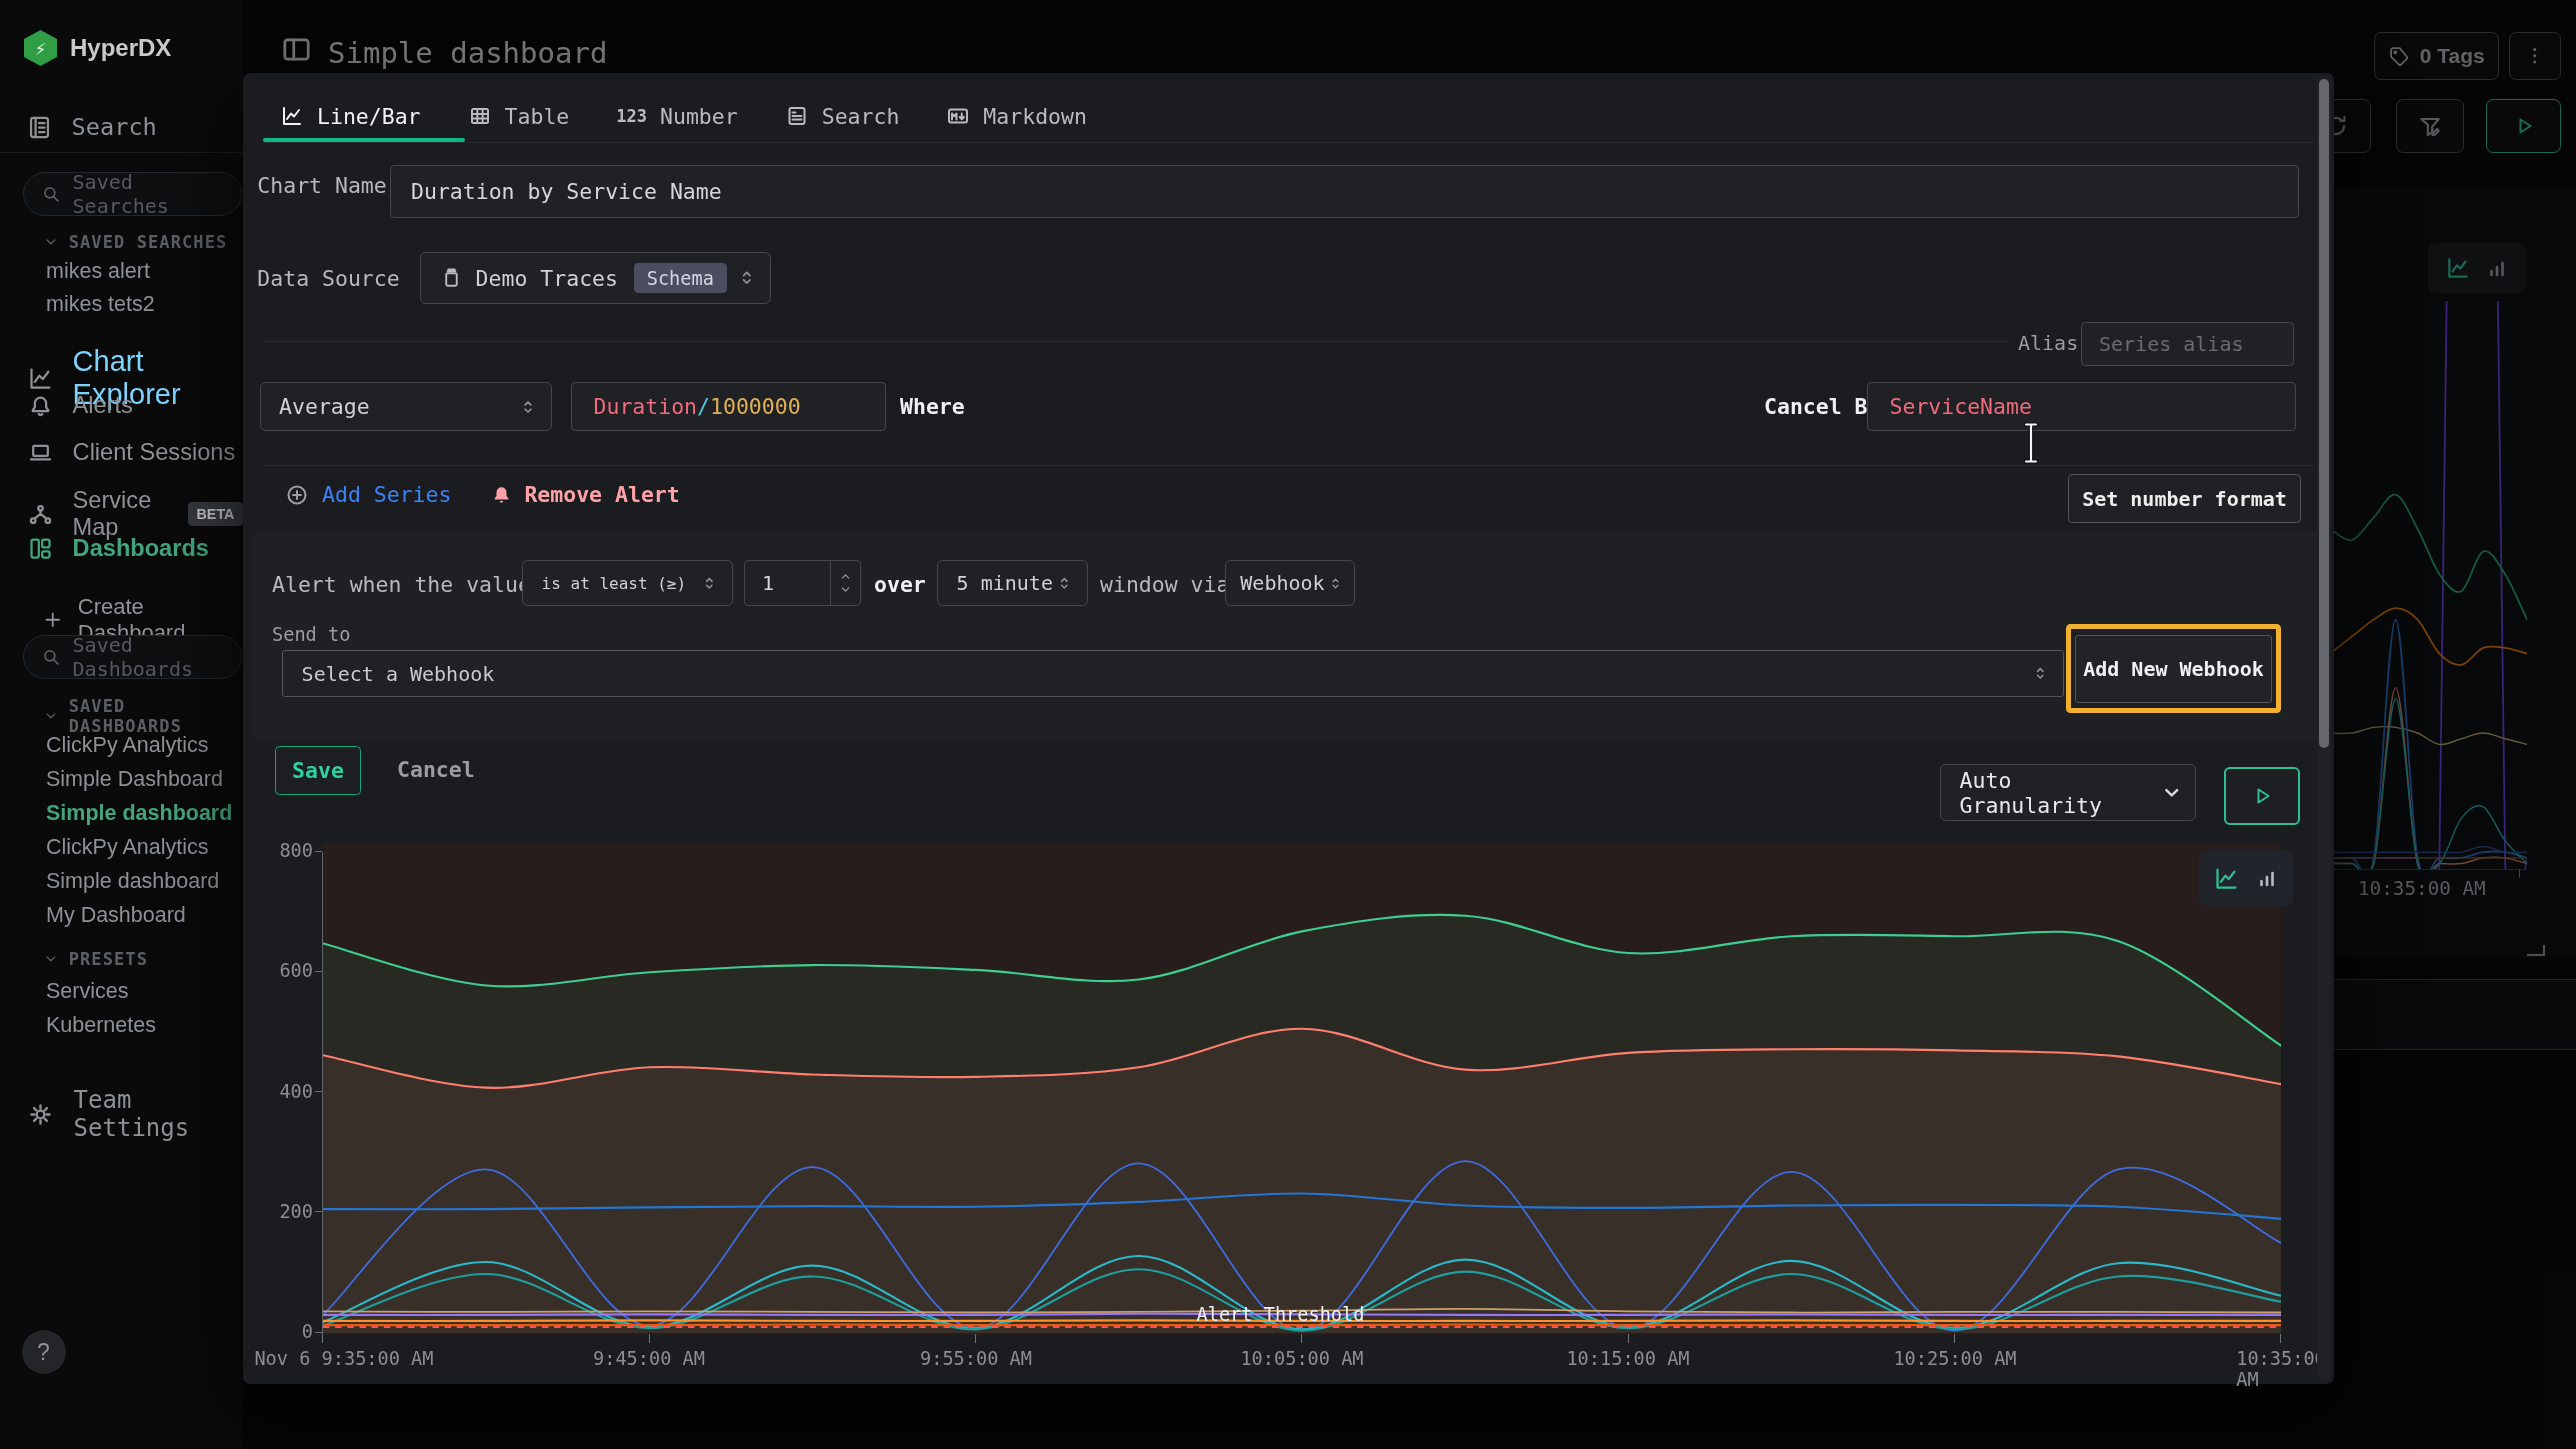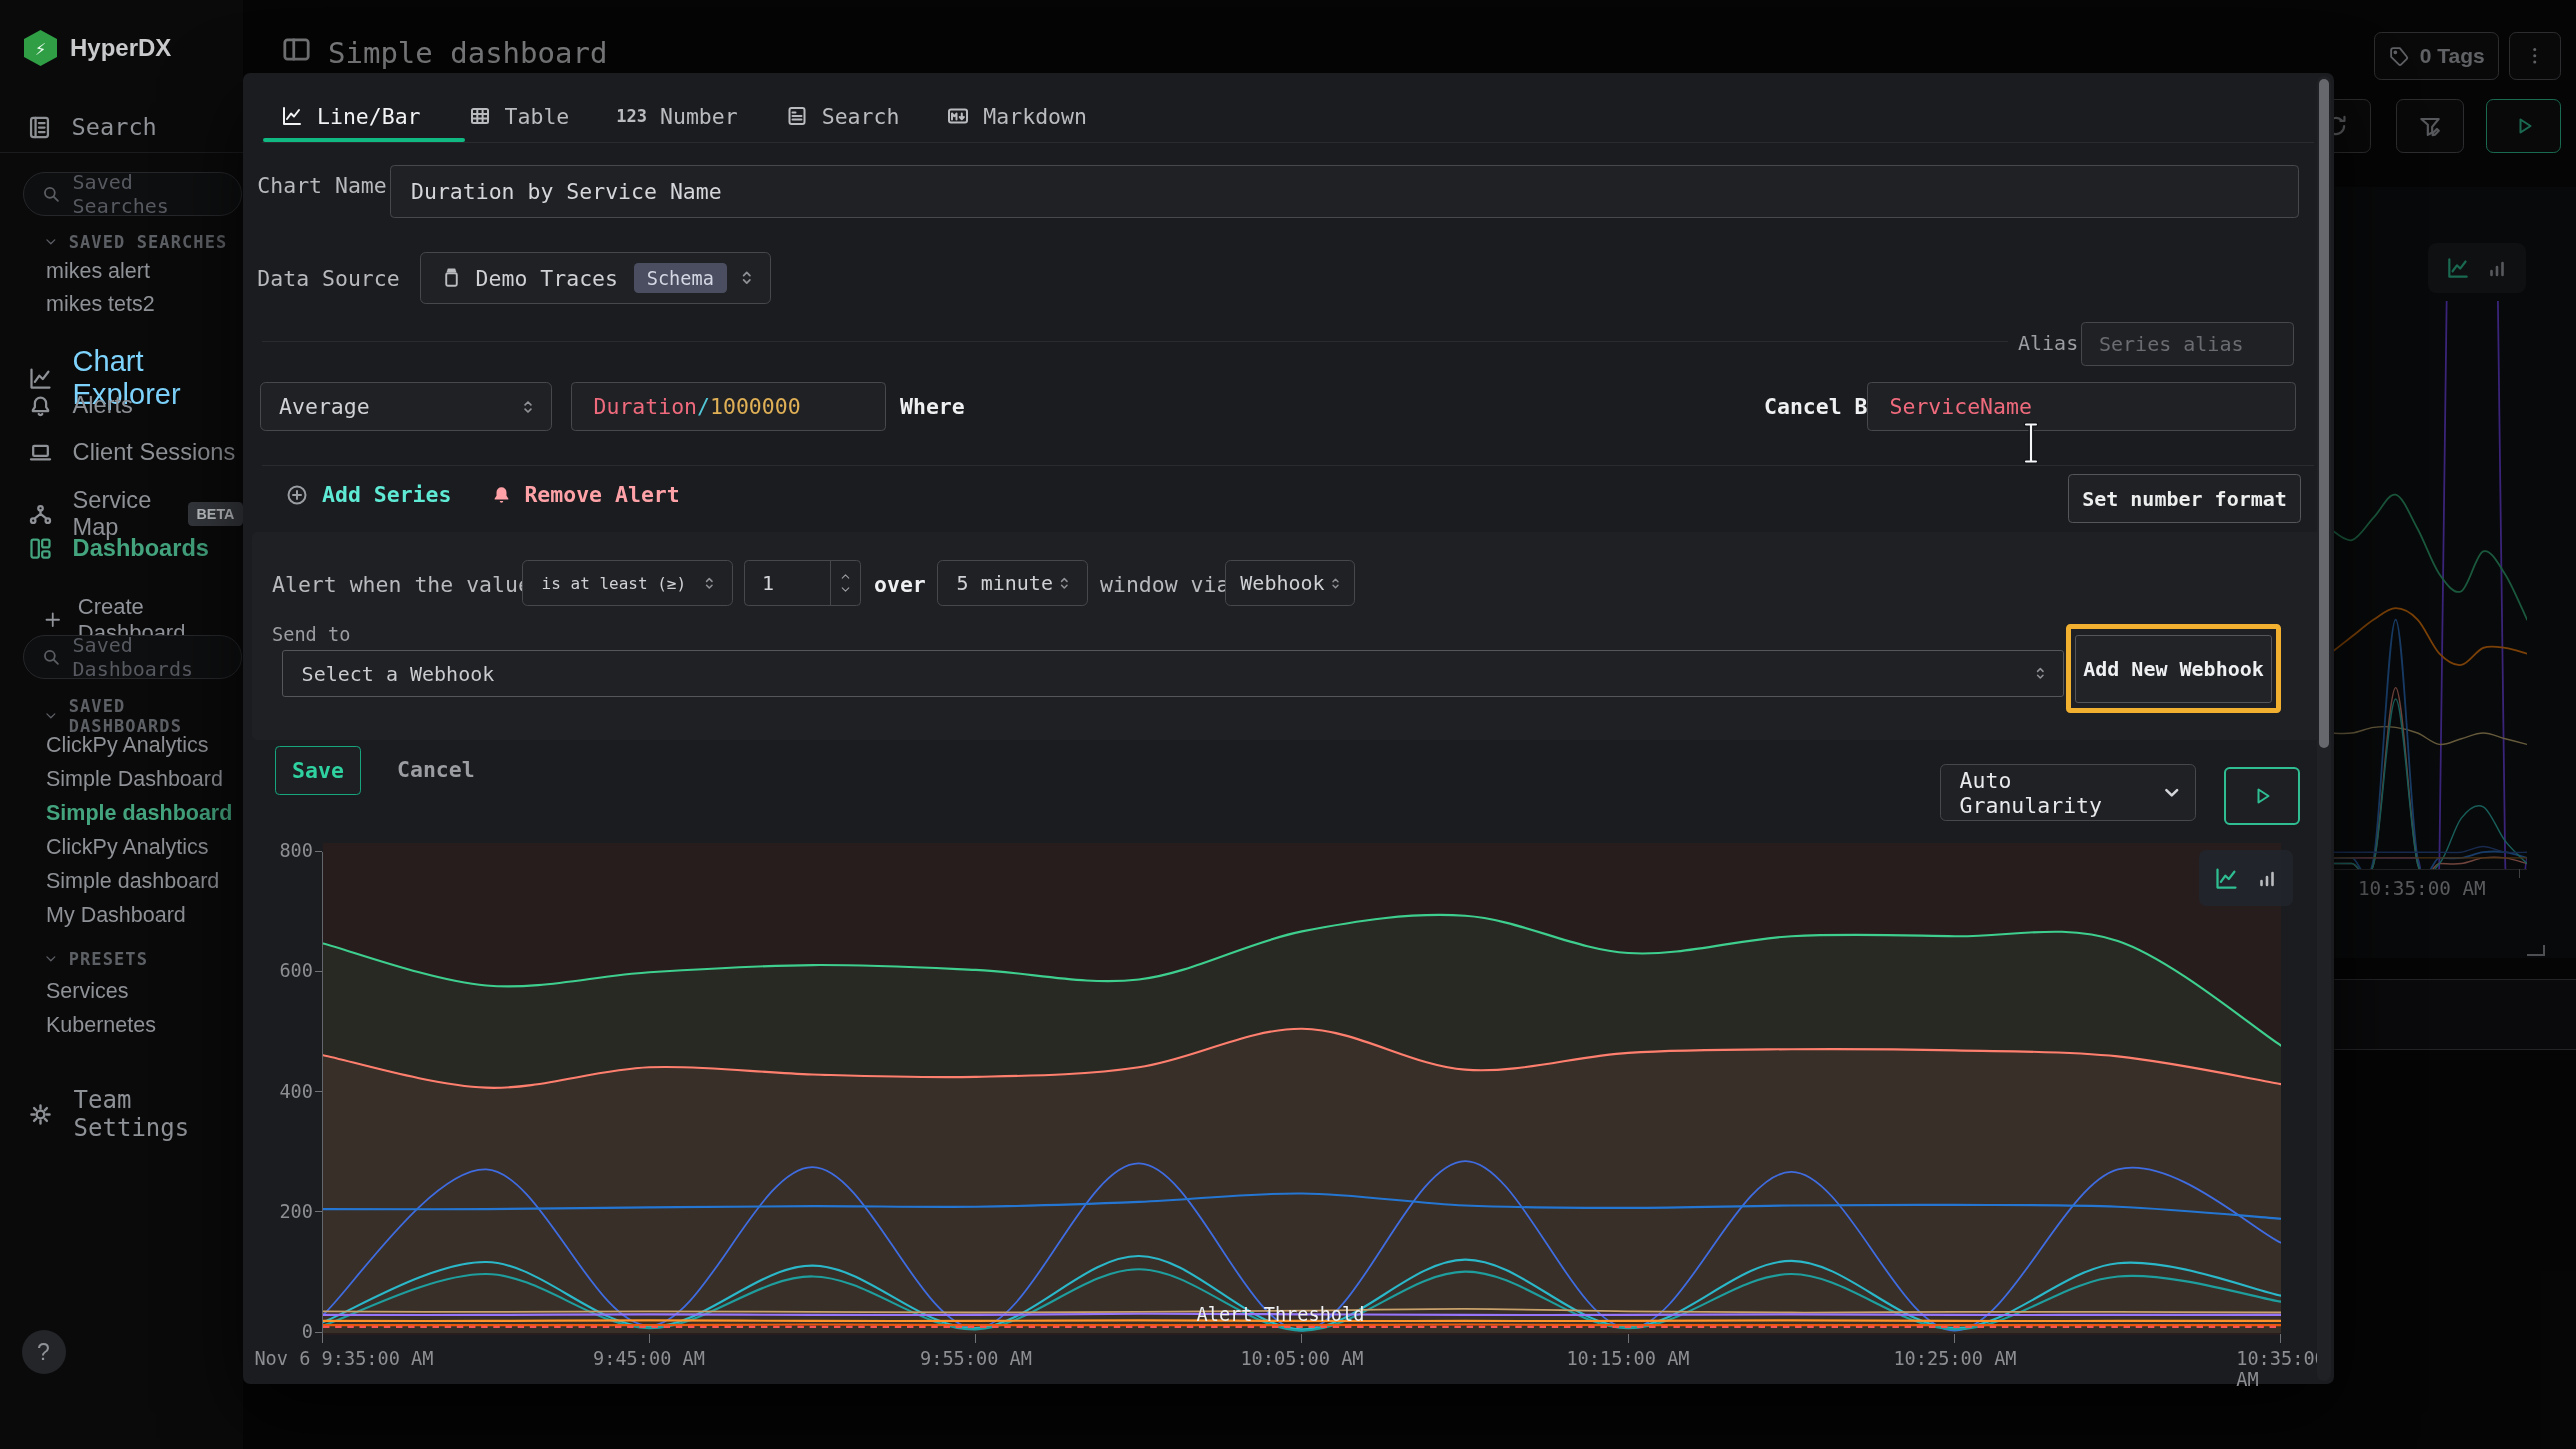--- a/index.html
+++ b/index.html
@@ -381,21 +381,21 @@
 
     <div class="divider" style="left:18.6px;top:392px;width:2052px;"></div>
 
     <div class="abs flex" style="left:42px;top:409px;gap:13px;cursor:pointer;">
       <span style="display: inline-flex; align-items: center;">
           <svg width="24" height="24" viewBox="0 0 24 24" fill="none" stroke="#9a9da2" stroke-width="2" stroke-linecap="round" stroke-linejoin="round" style="color:#9a9da2">
             <circle cx="12" cy="12" r="8.5"></circle>
             <path d="M12 8v8M8 12h8"></path>
           </svg>
         </span>
-      <span style="font-size:21.5px;font-weight:bold;color:#5eead4;">Add Series</span>
+      <span style="font-size:21.5px;font-weight:normal;color:#3b82f6;">Add Series</span>
     </div>
     <div class="abs flex" style="left:247px;top:409px;gap:11.4px;cursor:pointer;">
       <span style="display: inline-flex; align-items: center;">
           <svg width="23" height="23" viewBox="0 0 24 24" fill="none" stroke="#ffa2a8" stroke-width="2" stroke-linecap="round" stroke-linejoin="round" style="color:#ffa2a8">
             <path fill="currentColor" stroke="none" d="M12 4.5a5.2 5.2 0 0 1 5.2 5.2v3.6l1.9 2.8a.7.7 0 0 1-.6 1.1H5.5a.7.7 0 0 1-.6-1.1l1.9-2.8V9.7A5.2 5.2 0 0 1 12 4.5z"></path>
             <path fill="currentColor" stroke="none" d="M10.2 18.8h3.6a1.8 1.8 0 0 1-3.6 0z"></path>
           </svg>
         </span>
       <span style="font-size:21.5px;font-weight:bold;color:#ffa2a8;">Remove Alert</span>
     </div>

